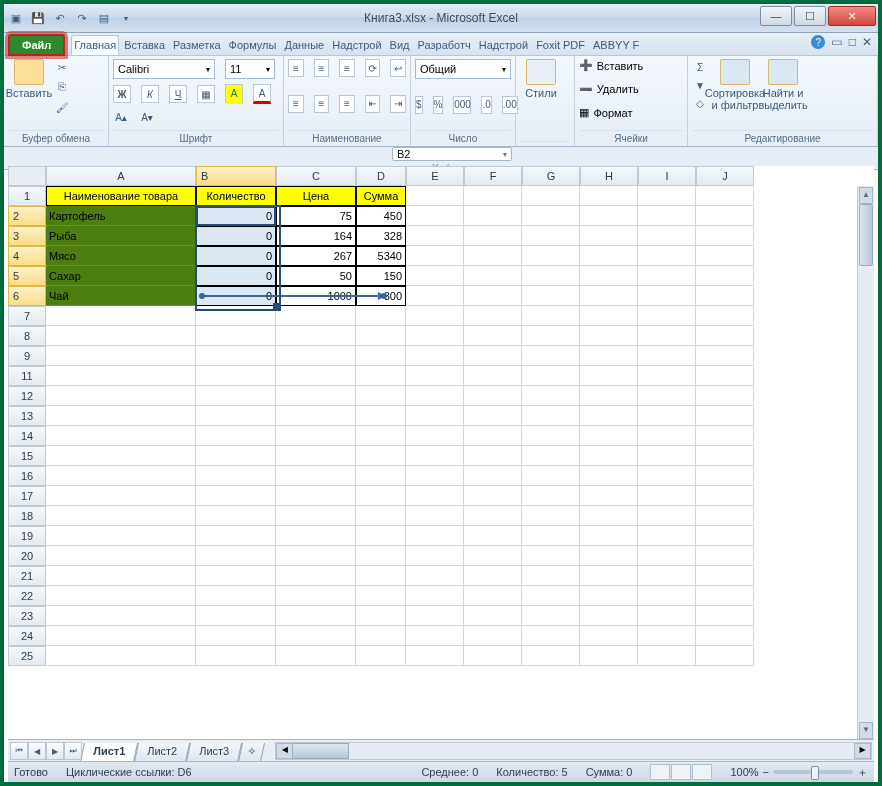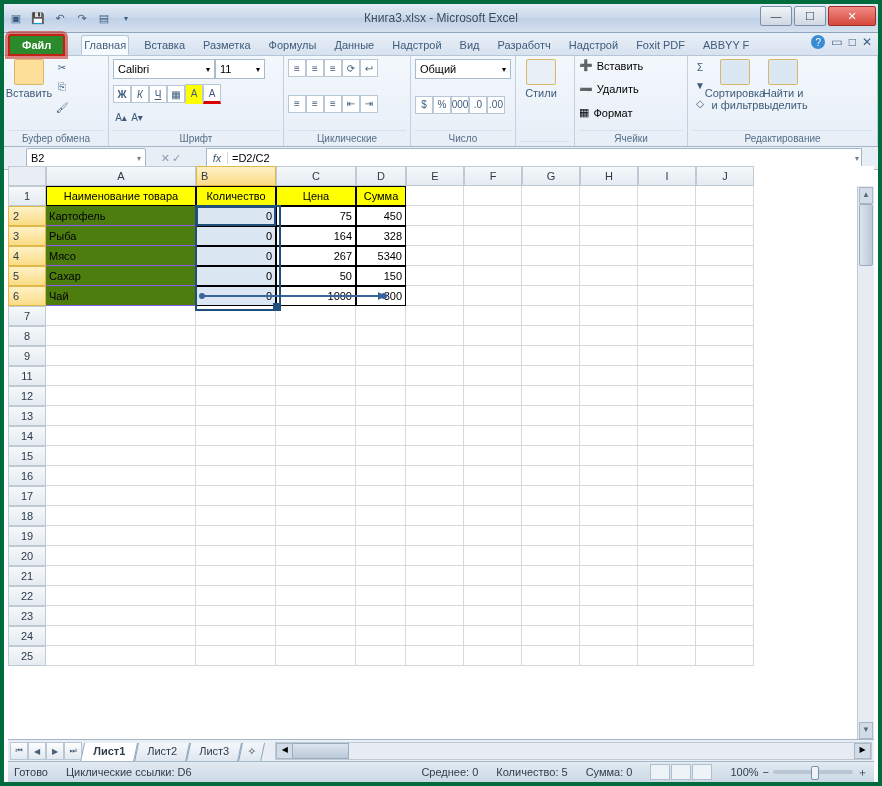--- a/index.html
+++ b/index.html
@@ -10,40 +10,40 @@
   .titlebar { position: relative; height: 28px; background: linear-gradient(to bottom,#e4ecf5,#c8d7ea 50%,#bed0e6 50%,#d6e1ef); border-bottom:1px solid #8fa4bd; display:flex; align-items:center;}
   .titlebar .qat { display:flex; align-items:center; gap:2px; padding-left:2px;}
   .qat-item { width:20px; height:20px; display:flex; align-items:center; justify-content:center; font-size:11px; color:#3b5f83;}
   .title-text { position:absolute; left:0; right:0; text-align:center; font-size:12px; color:#3c4c5e; pointer-events:none;}
   .title-text .fname { color:#3c4c5e;}
   .window-controls { position:absolute; right:2px; top:2px; display:flex; gap:2px;}
   .win-btn { width:30px; height:18px; border:1px solid #7a8fa8; border-radius:2px; background:linear-gradient(#f2f4f7,#cfd8e3); display:flex; align-items:center; justify-content:center; color:#33475b;}
   .win-btn.close { background:linear-gradient(#f08b85,#d5473a); border-color:#a02e22; color:#fff; width:46px;}
 
   
-  .ribbon-tabs { height:22px; background: linear-gradient(#e8eff7,#d7e2ef); display:flex; align-items:flex-end; padding-left:2px; gap:12px; position:relative; border-bottom:1px solid #b6c6d8;}
+  .ribbon-tabs { height:22px; background: linear-gradient(#e8eff7,#d7e2ef); display:flex; align-items:flex-end; padding-left:2px; gap:2px; position:relative; border-bottom:1px solid #b6c6d8;}
   .file-tab { background:#2b8a2b; color:#fff; padding:3px 12px 3px 12px; border-radius:3px 3px 0 0; border:2px solid #c22117; font-weight:bold; box-shadow:0 0 0 3px rgba(194,33,23,.55); margin-right:4px; margin-left:2px; margin-bottom:-1px;}
   .rtab { padding:3px 2px; color:#3e5b7b; border:1px solid transparent;}
   .rtab.active { background:#f6fbff; border:1px solid #b6c6d8; border-bottom-color:#f6fbff; border-radius:3px 3px 0 0;}
   .help-icons { position:absolute; right:6px; top:2px; display:flex; gap:6px; color:#3e5b7b; font-size:12px;}
   .help-icons .circle { width:14px; height:14px; border-radius:50%; background:#398bd6; color:#fff; display:flex; align-items:center; justify-content:center; font-size:10px;}
 
   
   .ribbon-body { height:90px; background:linear-gradient(#f3f8fd,#e7eef6); border-bottom:1px solid #a5b7cb; display:flex;}
   .rgroup { border-right:1px solid #c3d1df; padding:3px 4px 2px 4px; display:flex; flex-direction:column; justify-content:space-between;}
   .rgroup-label { text-align:center; color:#556d88; font-size:10px; padding-top:2px; border-top:1px solid #d8e1eb;}
   .btn-large { width:42px; display:flex; flex-direction:column; align-items:center; gap:2px; color:#3e5b7b;}
   .btn-large .ic { width:28px; height:24px; background:#fddf9a; border:1px solid #d6b868; border-radius:2px;}
   .mini { width:16px; height:16px; border:1px solid #b8c7d6; background:#fff; display:inline-flex; align-items:center; justify-content:center; color:#3e5b7b; font-size:10px;}
   .mini.nobd { border:none; background:none;}
   .sel { border:1px solid #a8bbcd; height:18px; background:#fff; color:#000; padding:0 4px; display:inline-flex; align-items:center; justify-content:space-between;}
-  .row { display:flex; gap:0; align-items:center;}
-
-  
-  .fx-row { height:22px; background:#e8eef6; border-bottom:1px solid #a5b7cb; display:flex; align-items:center;}
+  .row { display:flex; gap:10px; align-items:center;}
+
+  
+  .fx-row { height:22px; background:#e8eef6; border-bottom:1px solid #a5b7cb; display:flex; align-items:center;flex-direction:column;}
   .namebox { margin-left:22px; width:110px; height:18px; border:1px solid #a5b7cb; background:#fff; display:flex; align-items:center; justify-content:space-between; padding:0 4px; border-radius:2px;}
   .namebox .dd { color:#6c7d90;}
   .fx-right { flex:1; display:flex; align-items:center; border:1px solid #a5b7cb; margin:0 16px 0 10px; height:18px; background:#fff; position:relative;}
   .fx-icon { width:20px; text-align:center; font-style:italic; color:#415975; border-right:1px solid #cfd9e5;}
   .fx-text { padding-left:4px;}
   .fx-exp { position:absolute; right:2px; color:#6c7d90;}
 
   
   .grid-area { position:absolute; left:4px; right:4px; top:calc(28px + 22px + 90px + 22px); bottom: calc(20px + 22px); background:#fff; }
   .colhead-row { display:flex; height:20px;}
@@ -188,21 +188,21 @@
         <span class="mini">⟳</span>
         <span class="mini">↩</span>
       </div>
       <div class="row">
         <span class="mini">≡</span>
         <span class="mini">≡</span>
         <span class="mini">≡</span>
         <span class="mini">⇤</span>
         <span class="mini">⇥</span>
       </div>
-      <div class="rgroup-label">Циклические</div>
+      <div class="rgroup-label">Наименование</div>
     </div>
 
     <div class="rgroup" style="width:96px;">
       <div class="sel" style="width:86px">
           <span>Общий</span>
           <span style="font-size:8px">▾</span>
         </div>
       <div class="row">
         <span class="mini">$</span>
         <span class="mini">%</span>

